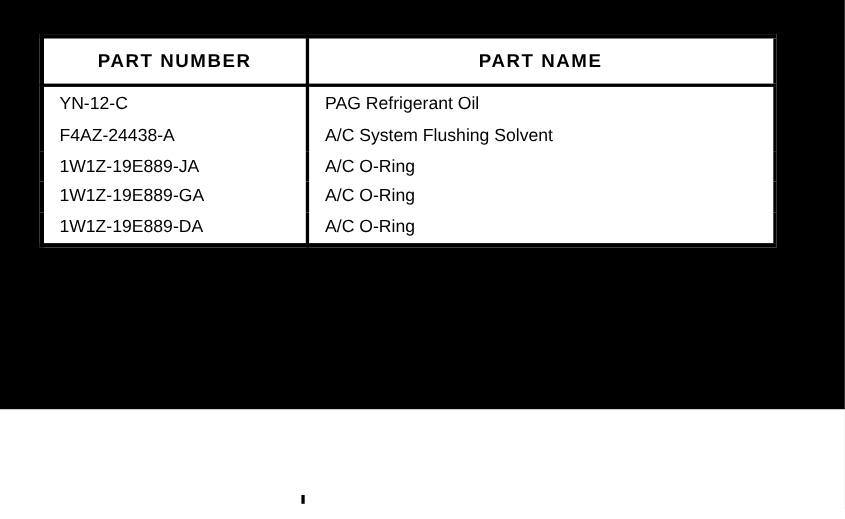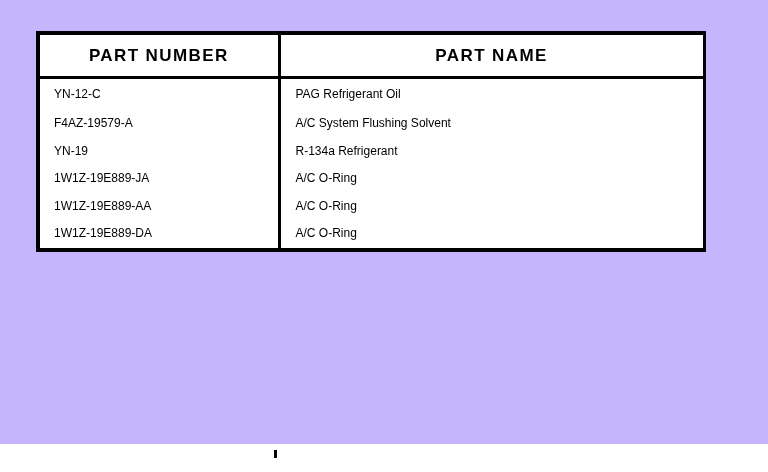--- a/index.html
+++ b/index.html
@@ -11,22 +11,22 @@
     width: 768px;
     height: 472px;
     overflow: hidden;
     font-family: "Liberation Sans", sans-serif;
     color: #000000;
   }
 
   .page {
     position: relative;
     width: 768px;
-    height: 444px;
-    background: #c4b5fd;
+    height: 372px;
+    background: #000000;
   }
 
   
   .parts-table {
     position: absolute;
     left: 36px;
     top: 31px;
     width: 666px;
     border-collapse: collapse;
     background: #ffffff;
@@ -53,21 +53,21 @@
     border-bottom: 3px solid #000;
     vertical-align: middle;
     white-space: nowrap;
   }
 
   .parts-table thead th.hdr-number {
     border-right: 3px solid #000;
   }
 
   .parts-table tbody td {
-    font-size: 12px;
+    font-size: 16px;
     font-weight: normal;
     padding: 0;
     height: 27.5px;
     line-height: 27.5px;
     vertical-align: middle;
     white-space: nowrap;
     overflow: hidden;
   }
 
   .parts-table tbody td.cell-number {
@@ -114,33 +114,29 @@
         <th class="hdr-number">PART NUMBER</th>
         <th class="hdr-name">PART NAME</th>
       </tr>
     </thead>
     <tbody>
       <tr>
         <td class="cell-number">YN-12-C</td>
         <td class="cell-name">PAG Refrigerant Oil</td>
       </tr>
       <tr>
-        <td class="cell-number">F4AZ-19579-A</td>
+        <td class="cell-number">F4AZ-24438-A</td>
         <td class="cell-name">A/C System Flushing Solvent</td>
-      </tr>
-      <tr>
-        <td class="cell-number">YN-19</td>
-        <td class="cell-name">R-134a Refrigerant</td>
       </tr>
       <tr>
         <td class="cell-number">1W1Z-19E889-JA</td>
         <td class="cell-name">A/C O-Ring</td>
       </tr>
       <tr>
-        <td class="cell-number">1W1Z-19E889-AA</td>
+        <td class="cell-number">1W1Z-19E889-GA</td>
         <td class="cell-name">A/C O-Ring</td>
       </tr>
       <tr>
         <td class="cell-number">1W1Z-19E889-DA</td>
         <td class="cell-name">A/C O-Ring</td>
       </tr>
     </tbody>
   </table>
 
   <div class="divider-overhang"></div>

